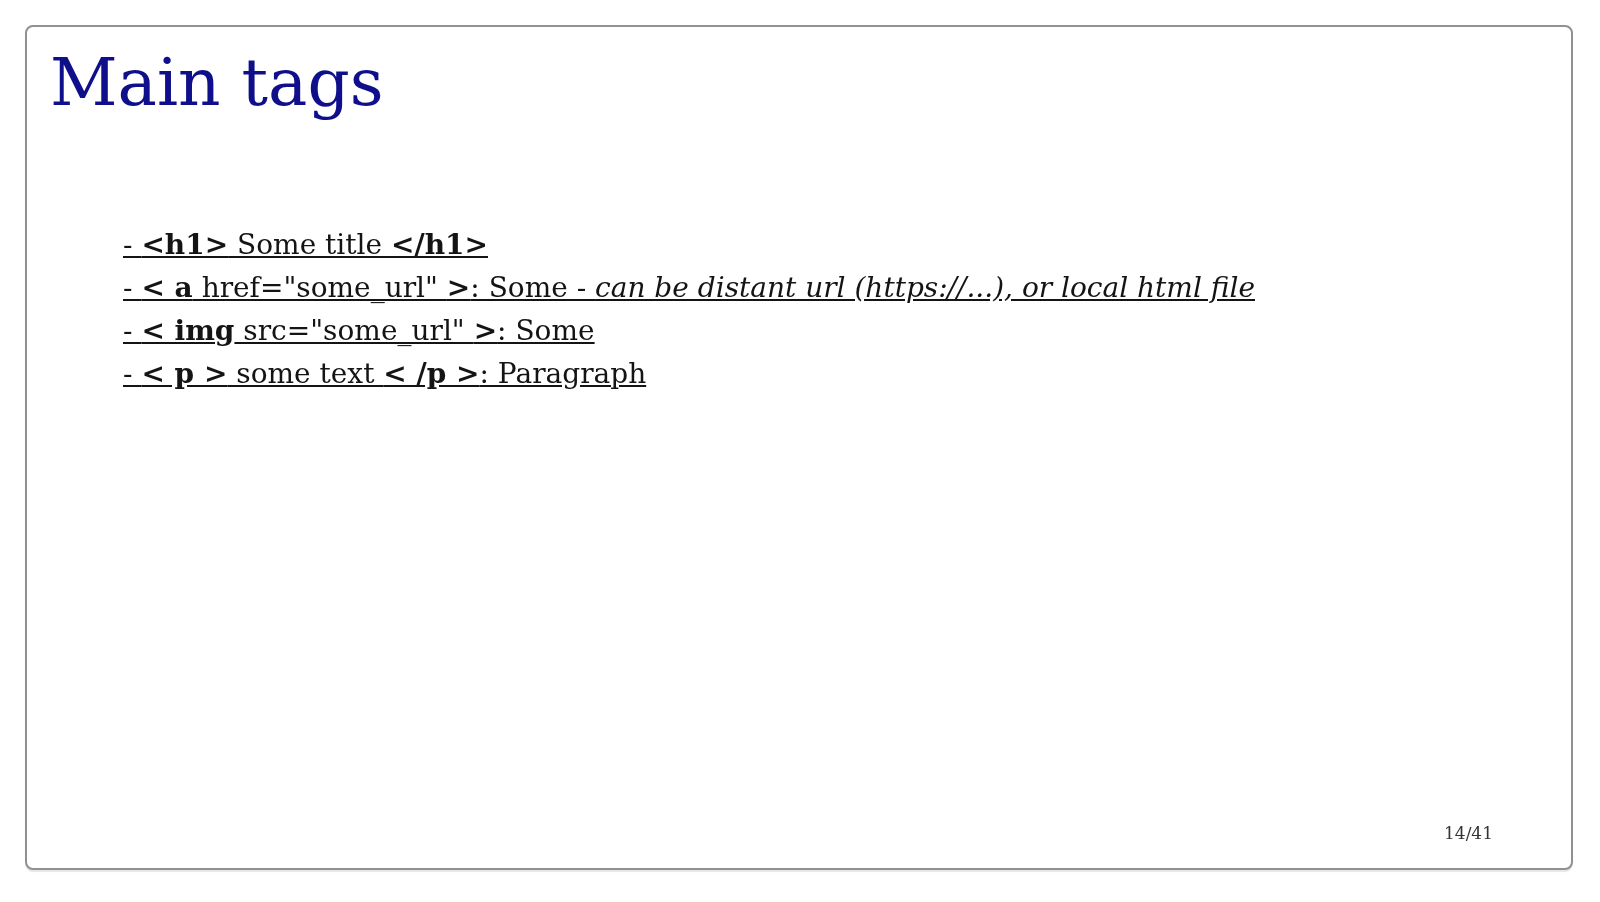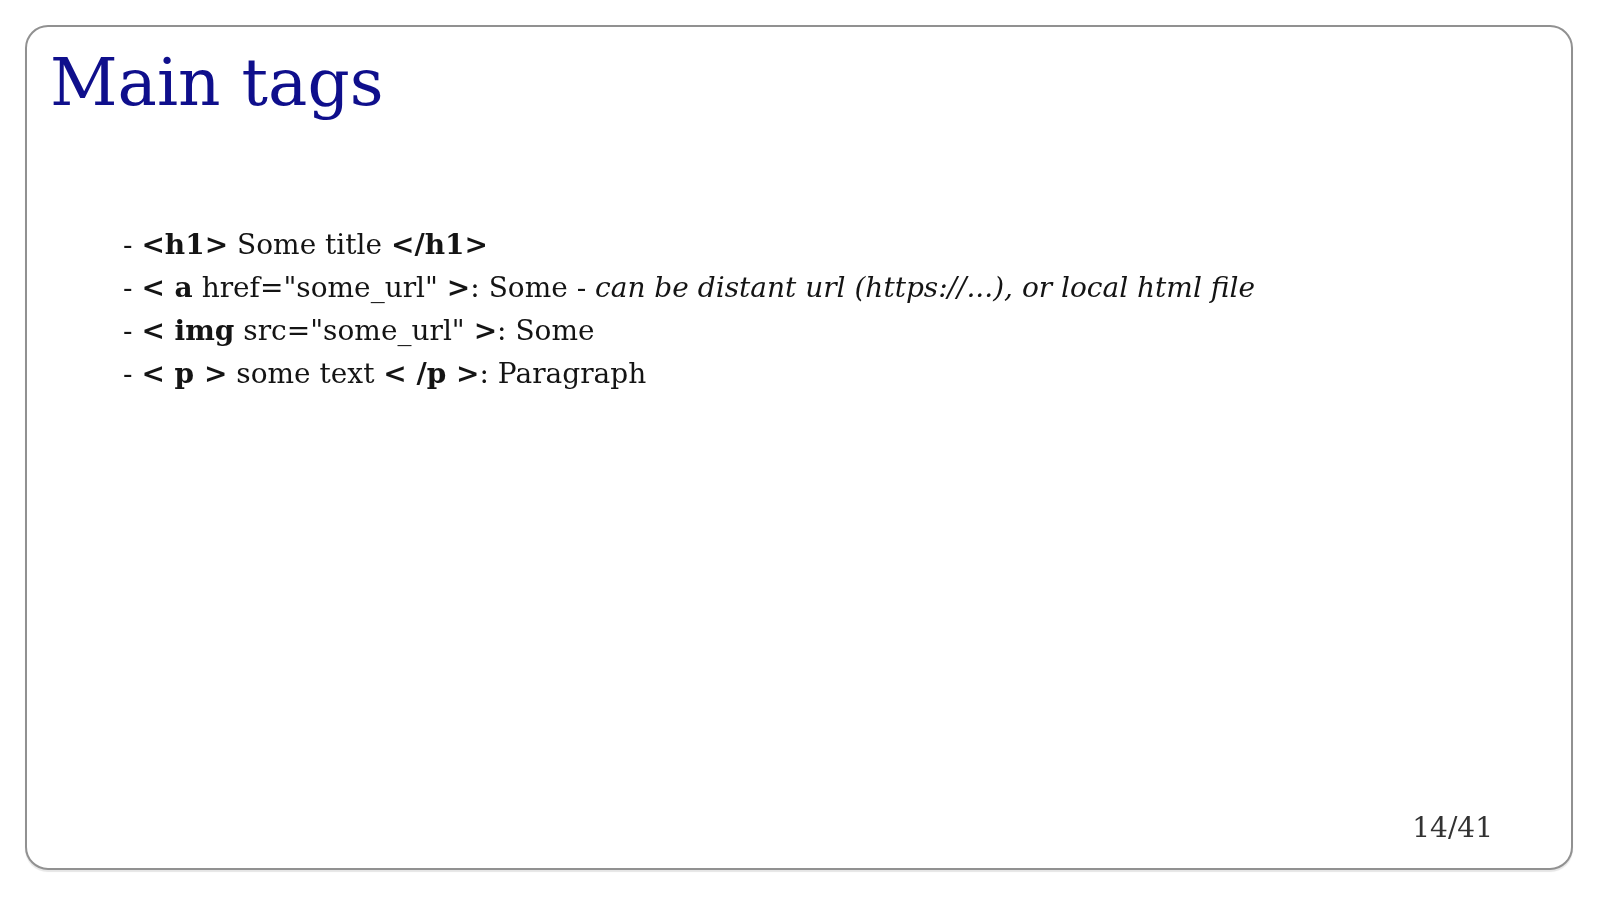--- a/index.html
+++ b/index.html
@@ -13,21 +13,21 @@
   }
   .slide {
     position: absolute;
     left: 25px;
     top: 25px;
     width: 1548px;
     height: 845px;
     box-sizing: border-box;
     background: var(--color-background, #ffffff);
     border: 2px solid var(--color-border, #919191);
-    border-radius: 23px;
+    border-radius: 8px;
     box-shadow: 0 2px 1px rgba(0,0,0,0.10);
   }
   .slide-title {
     position: absolute;
     left: 23px;
     top: 23px;
     margin: 0;
     font-size: 66px;
     line-height: 1;
     font-weight: normal;
@@ -36,29 +36,29 @@
   }
   .bullet-list {
     position: absolute;
     left: 96px;
     top: 196px;
     width: 1300px;
     font-size: 28px;
     line-height: 43px;
     color: var(--color-body-text, #141414);
   }
-  .line { white-space: pre-wrap; }
+  .line { white-space: pre-wrap; text-decoration: underline; }
   .line.indent { padding-left: 34px; }
   .seg-b { font-weight: bold; }
   .seg-i { font-style: italic; }
   .page-number {
     position: absolute;
     right: 78px;
     bottom: 26px;
-    font-size: 28px;
+    font-size: 17px;
     line-height: 1;
     color: var(--color-page-number, #333333);
   }
 </style>
 </head>
 <body>
 
 <div class="slide">
   <h1 class="slide-title">Main tags</h1>
 

